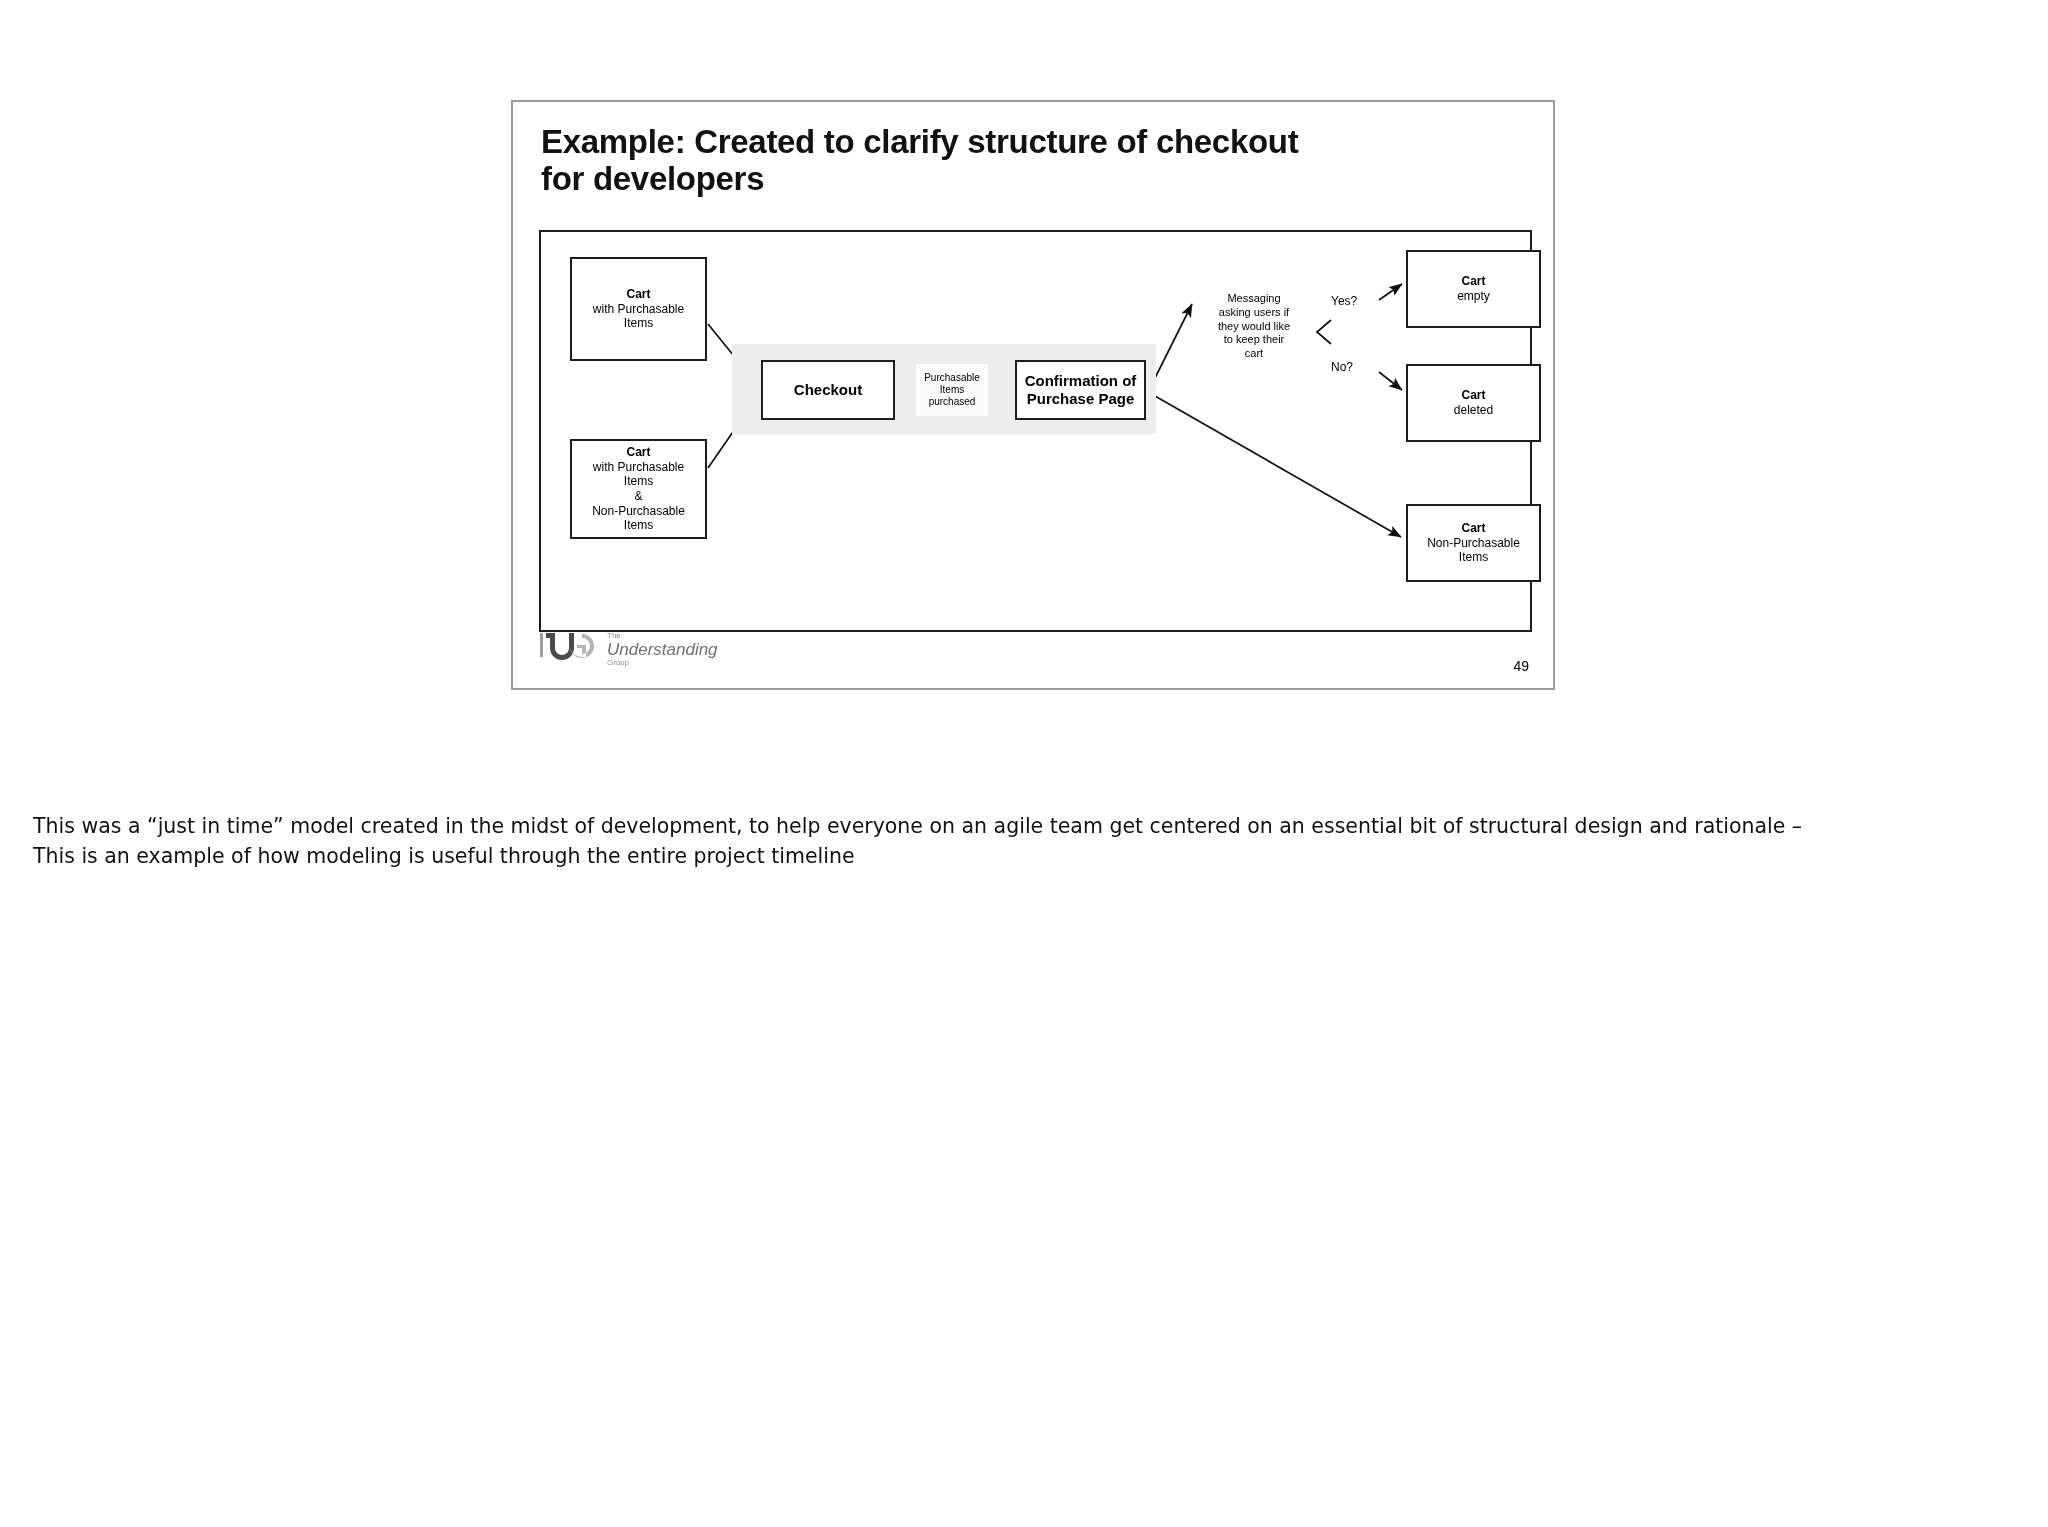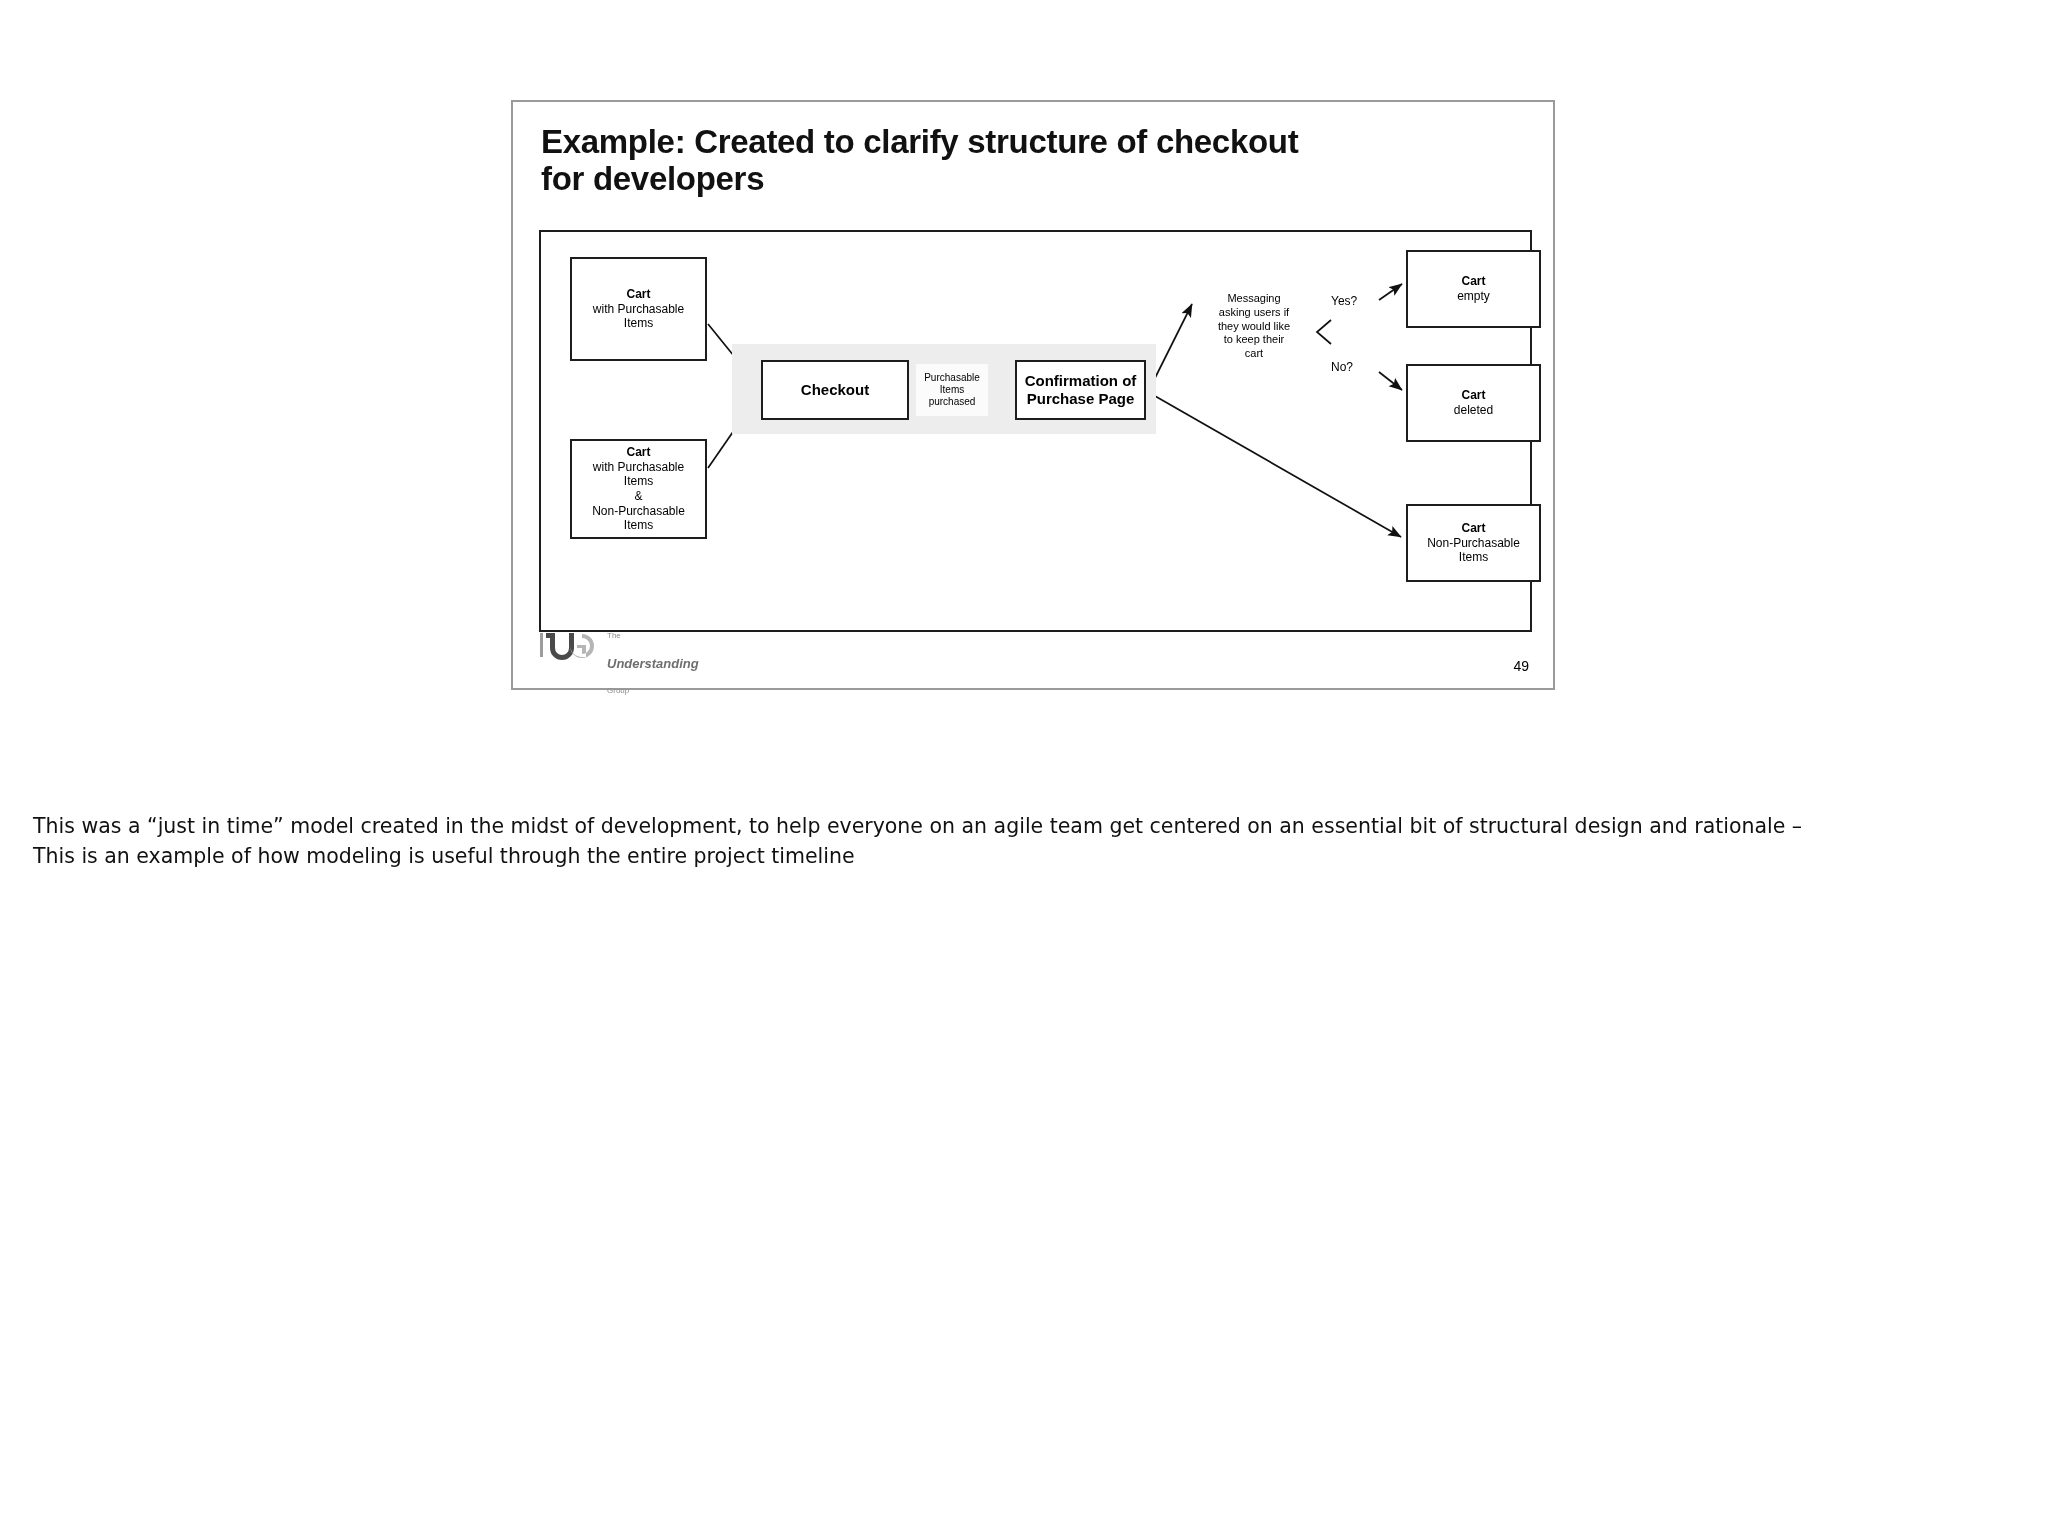--- a/index.html
+++ b/index.html
@@ -102,21 +102,21 @@
   
   #process-band {
     position: absolute;
     left: 191px;
     top: 112px;
     width: 424px;
     height: 90px;
     background: #ededed;
     z-index: 1;
   }
-  #node-checkout     { left: 220px; top: 128px; width: 148px; height: 60px; }
+  #node-checkout     { left: 220px; top: 128px; width: 134px; height: 60px; }
   #node-confirmation { left: 474px; top: 128px; width: 131px; height: 60px; }
 
   
   #edge-label-purchased {
     position: absolute;
     left: 375px;
     top: 132px;
     width: 72px;
     height: 52px;
     background: #fbfbfb;
@@ -178,25 +178,25 @@
   #tug-wordmark {
     display: flex;
     flex-direction: column;
     justify-content: center;
     line-height: 1;
     font-family: "Liberation Sans", sans-serif;
     color: #8d8d8d;
   }
   #tug-wordmark .w-the { font-size: 8px; }
   #tug-wordmark .w-understanding {
-    font-size: 13px;
-    font-weight: bold;
+    font-size: 17px;
+    font-weight: normal;
     font-style: italic;
     color: #6f6f6f;
-    margin: 17px 0;
+    margin: 1px 0;
   }
   #tug-wordmark .w-group { font-size: 8px; }
 
   #page-number {
     position: absolute;
     right: 0;
     bottom: 0;
     font-family: "Liberation Sans", sans-serif;
     font-size: 14px;
     color: #000000;

